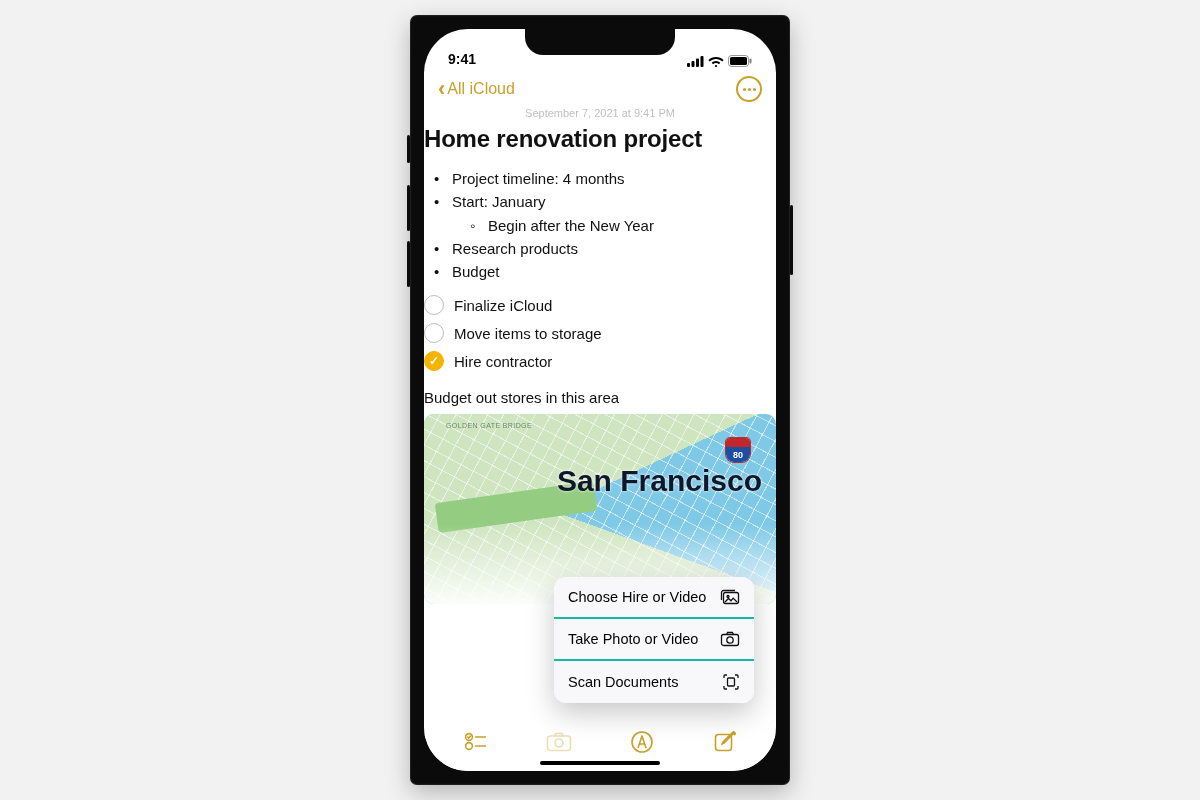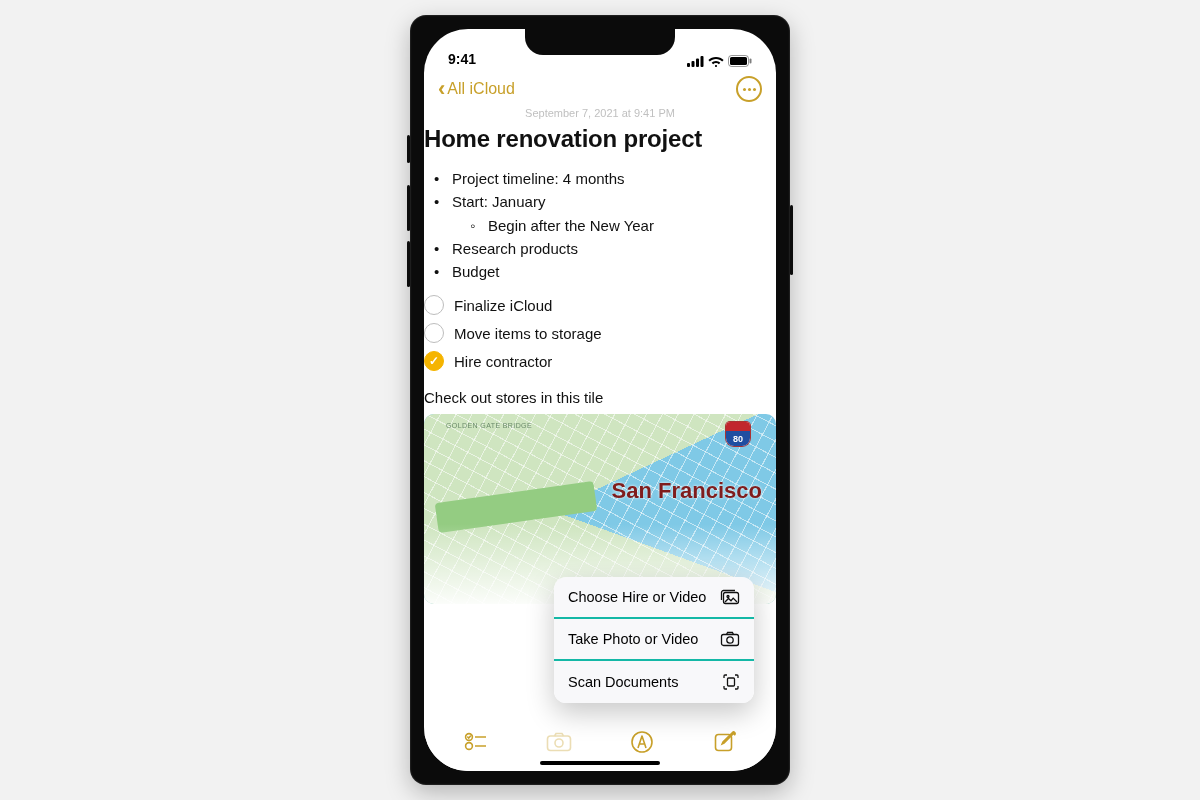--- a/index.html
+++ b/index.html
@@ -8,21 +8,21 @@
     background: #f2f2f2;
     display: flex; align-items: center; justify-content: center;
     font-family: -apple-system, "Helvetica Neue", Helvetica, Arial, sans-serif;
     -webkit-font-smoothing: antialiased;
   }
 
   
   .phone {
     width: 380px; height: 770px;
     background: #0b0b0b;
-    border-radius: 16px;
+    border-radius: 7px;
     padding: 14px;
     box-shadow: 0 8px 24px rgba(0,0,0,.25), inset 0 0 2px rgba(255,255,255,.3);
     position: relative;
   }
   .screen {
     width: 100%; height: 100%;
     background: #fff;
     border-radius: 44px;
     overflow: hidden;
     position: relative;
@@ -98,25 +98,25 @@
       linear-gradient(200deg, transparent 0 56%, #cfe5c0 56% 100%);
   }
   .map-grid { position:absolute; inset:0;
     background-image:
       repeating-linear-gradient(28deg, rgba(255,255,255,.55) 0 1px, transparent 1px 14px),
       repeating-linear-gradient(118deg, rgba(255,255,255,.55) 0 1px, transparent 1px 14px);
   }
   .map-park { position:absolute; left:12px; top:78px; width:160px; height:30px;
     background:#94cc82; transform:rotate(-8deg); border-radius:4px; }
   .map-bridge { position:absolute; left:22px; top:8px; font-size:7px; letter-spacing:.4px; color:#6a8a6a; }
-  .map-shield { position:absolute; right:26px; top:8px; width:24px; height:24px; }
+  .map-shield { position:absolute; right:26px; top:24px; width:24px; height:24px; }
   .map-shield .plate { width:24px; height:24px; background:#fff; border-radius:4px 4px 8px 8px; display:flex; flex-direction:column; overflow:hidden; box-shadow:0 0 0 1px #a33; }
   .map-shield .top { height:9px; background:#c1272d; }
   .map-shield .bot { flex:1; background:#1f4ea1; color:#fff; font-size:9px; font-weight:700; display:flex; align-items:center; justify-content:center; }
-  .map-label { position:absolute; right:14px; top:64px; font-size:22px; font-weight:700; color:#7f1d1d; text-shadow:0 0 3px #fff; }
+  .map-label { position:absolute; right:14px; top:50px; font-size:30px; font-weight:700; color:#0f172a; text-shadow:0 0 3px #fff; }
   .map-fade { position:absolute; left:0; right:0; bottom:0; height:80px;
     background:linear-gradient(to bottom, rgba(255,255,255,0), rgba(255,255,255,.92)); }
 
   
   .popover {
     position:absolute; right:22px; bottom:68px; width:200px;
     background:rgba(248,248,250,.98); border-radius:12px;
     box-shadow:0 10px 28px rgba(0,0,0,.22);
     overflow:hidden; z-index:40;
   }
@@ -208,21 +208,21 @@
         <div class="check-row">
           <span class="check-circle"></span>
           <span>Move items to storage</span>
         </div>
         <div class="check-row">
           <span class="check-circle done"></span>
           <span>Hire contractor</span>
         </div>
       </div>
 
-      <div class="para">Check out stores in this tile</div>
+      <div class="para">Budget out stores in this area</div>
 
       <div class="map-card">
         <div class="map-land"></div>
         <div class="map-grid"></div>
         <div class="map-park"></div>
         <div class="map-bridge">GOLDEN GATE
 BRIDGE</div>
         <div class="map-shield">
           <div class="plate">
               <div class="top"></div>

